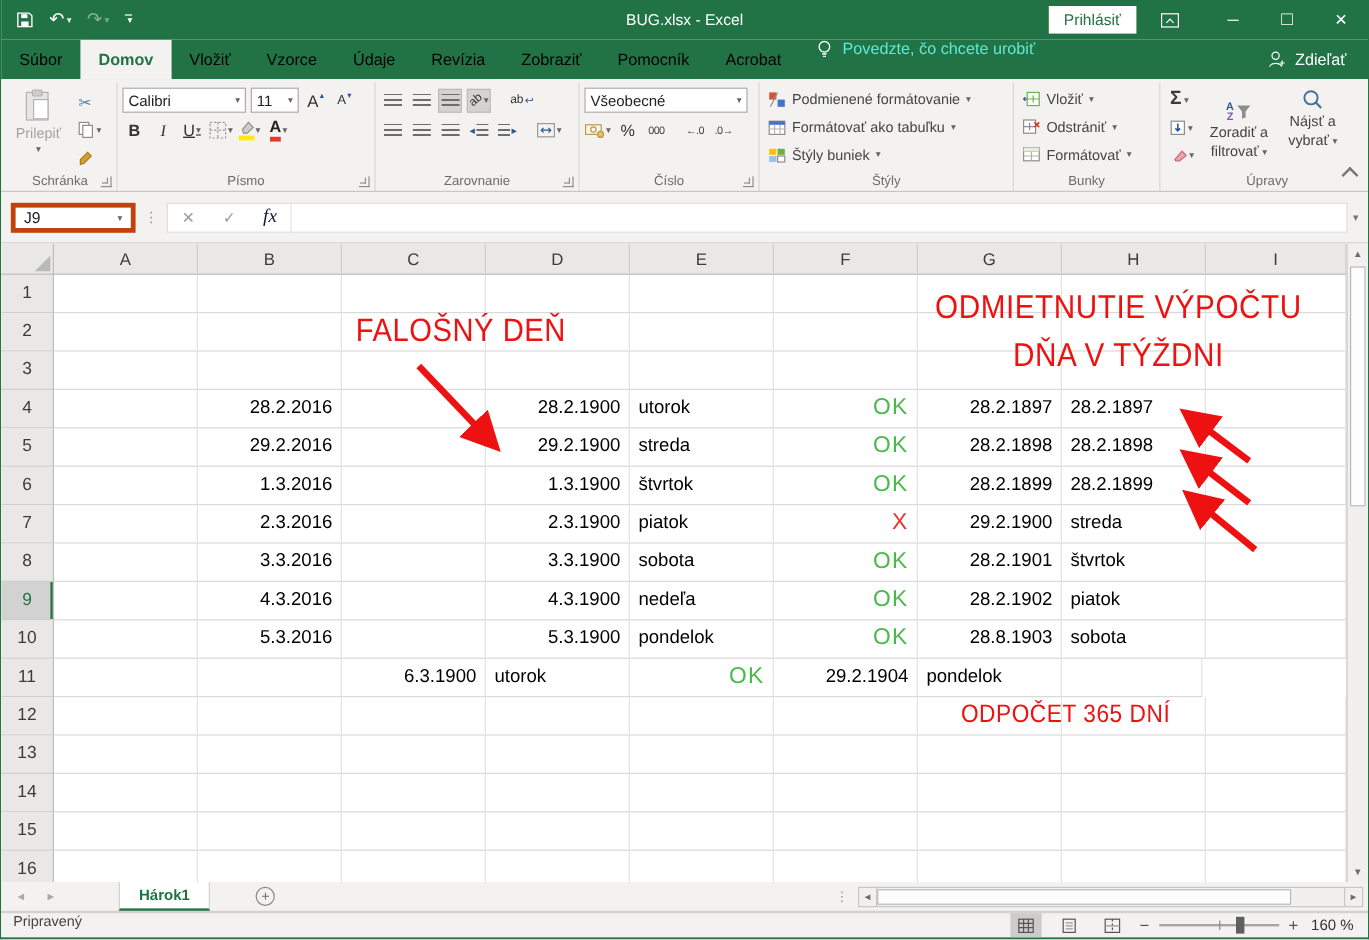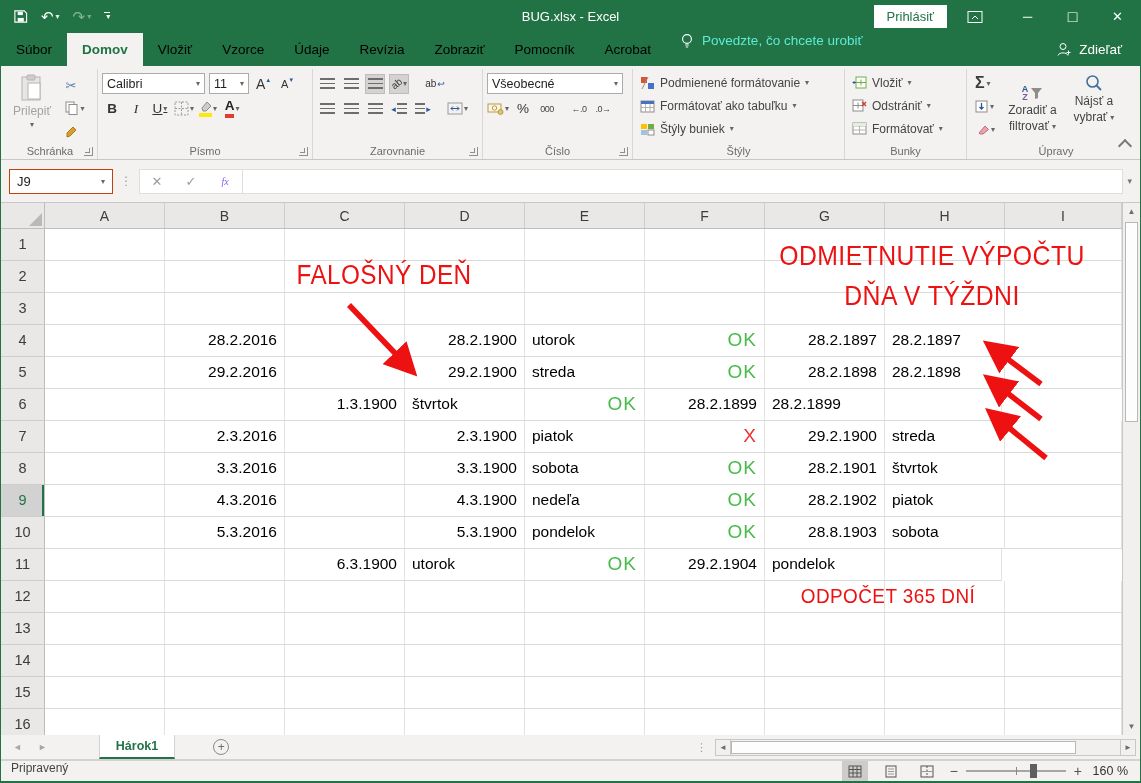--- a/index.html
+++ b/index.html
@@ -50,25 +50,25 @@
   .a-red { font-weight:bold; color:#222; border-bottom:4px solid #e03c32; line-height:1; padding-bottom:1px; }
   .a-fill { border-bottom:4px solid #ffe812; line-height:1; padding-bottom:1px; }
   .ribbon-collapse { position:absolute; right:10px; bottom:8px; width:10px; height:10px; border-left:2px solid #777; border-top:2px solid #777; transform:rotate(45deg); }
   .sum-ico { font-size:16px; font-weight:bold; color:#3b3b3b; }
   .az { display:flex; flex-direction:column; font-size:9px; font-weight:bold; line-height:8px; }
   .az .a { color:#2b579a; } .az .z { color:#7b5aa6; }
   .smalltxt { font-size:9px; color:#444; letter-spacing:-.5px; }
 
   
   .fbar { height:43px; background:#f3f2f1; border-bottom:1px solid #c9c7c5; display:flex; align-items:center; flex:none; }
-  .namebox { width:104px; height:25px; background:#fff; border:1px solid #c2410c; margin-left:8px; display:flex; align-items:center; font-size:13px; color:#222; padding:0 7px; justify-content:space-between; }
+  .namebox { width:104px; height:25px; background:#fff; border:4px solid #c2410c; margin-left:8px; display:flex; align-items:center; font-size:13px; color:#222; padding:0 7px; justify-content:space-between; }
   .fdots { color:#9a9a9a; font-size:12px; margin:0 7px; }
   .fbtns { background:#fff; border:1px solid #e0dedc; height:25px; display:flex; align-items:center; }
   .fbtn { width:34px; text-align:center; font-size:13px; color:#9d9d9d; }
-  .fbtn.fx { color:#8b5cf6; font-style:italic; font-family:"Liberation Serif", serif; font-size:10px; }
+  .fbtn.fx { color:#0f172a; font-style:italic; font-family:"Liberation Serif", serif; font-size:16px; }
   .finput { flex:1; background:#fff; height:25px; border:1px solid #e0dedc; border-left:none; margin-right:4px; }
   .fchev { color:#777; font-size:9px; margin-right:8px; }
 
   
   .grid-wrap { height:532px; position:relative; background:#fff; overflow:hidden; flex:none; }
   .gridscroll { position:absolute; left:0; top:0; width:1121px; height:532px; overflow:hidden; }
   #col-headers { display:flex; height:26px; }
   .corner { width:44px; height:26px; background:#e9e8e7; border-right:1px solid #bdbdbd; border-bottom:1px solid #bdbdbd; position:relative; flex:none; }
   .corner::after { content:""; position:absolute; right:2px; bottom:2px; border-left:13px solid transparent; border-bottom:13px solid #b9b9b9; }
   .colh { width:120px; flex:none; background:#e9e8e7; border-right:1px solid #cfcecd; border-bottom:1px solid #bdbdbd; text-align:center; line-height:26px; font-size:14px; color:#3c3c3c; }
@@ -550,20 +550,21 @@
             <div class="cell ar">29.2.1900</div>
             <div class="cell al">streda</div>
             <div class="cell ar ok">OK</div>
             <div class="cell ar">28.2.1898</div>
             <div class="cell al">28.2.1898</div>
             <div class="cell last"></div>
           </div>
           <div class="grow">
             <div class="rowh">6</div>
             <div class="cell"></div>
+            <div class="cell ar">1.3.2016</div>
             <div class="cell"></div>
             <div class="cell ar">1.3.1900</div>
             <div class="cell al">štvrtok</div>
             <div class="cell ar ok">OK</div>
             <div class="cell ar">28.2.1899</div>
             <div class="cell al">28.2.1899</div>
             <div class="cell last"></div>
           </div>
           <div class="grow">
             <div class="rowh">7</div>

